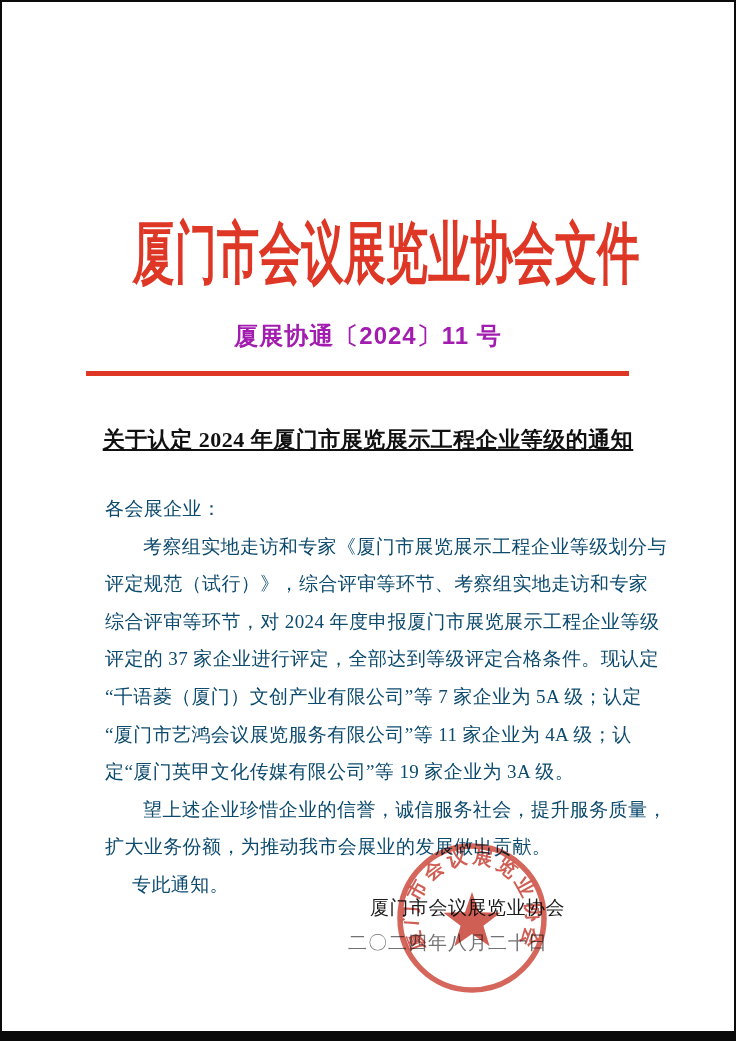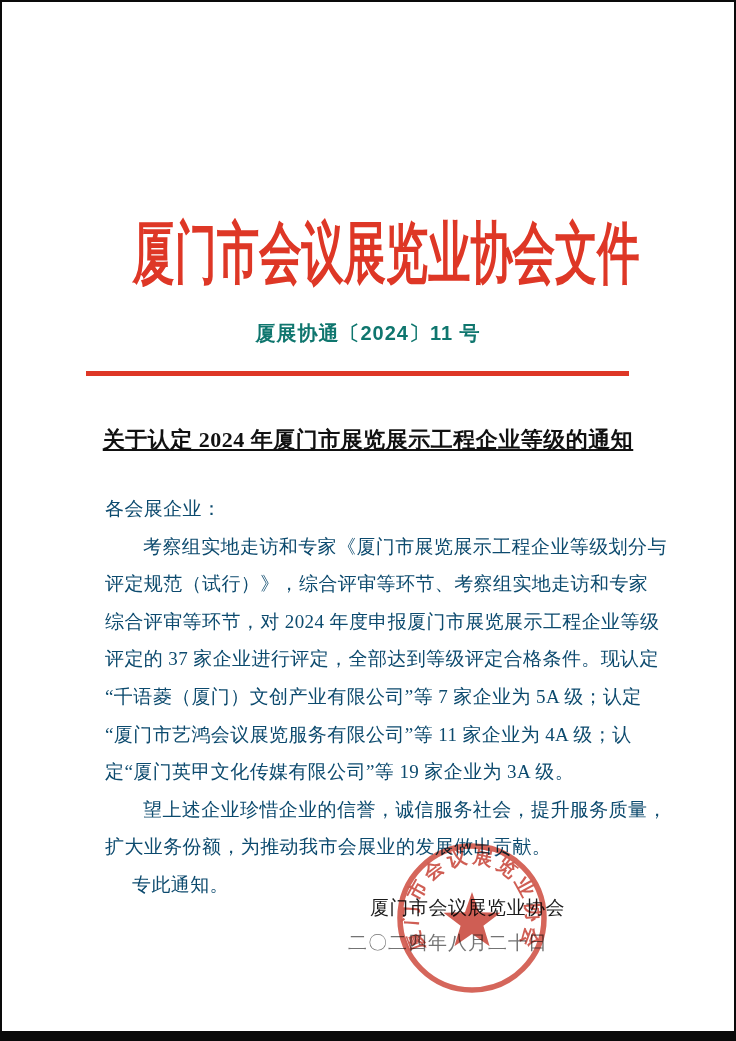--- a/index.html
+++ b/index.html
@@ -39,24 +39,24 @@
     letter-spacing: 0px;
     font-family: "Liberation Serif", serif;
   }
   
   .doc-number {
     position: absolute;
     top: 318px;
     left: 0;
     right: 0;
     text-align: center;
-    font-size: 20px;
+    font-size: 24px;
     font-weight: bold;
     letter-spacing: 1px;
-    color: #0f766e;
+    color: #a21caf;
     font-family: "Liberation Sans", sans-serif;
   }
   
   .red-rule {
     position: absolute;
     top: 369px;
     left: 84px;
     width: 543px;
     height: 5px;
     background: #de3726;

